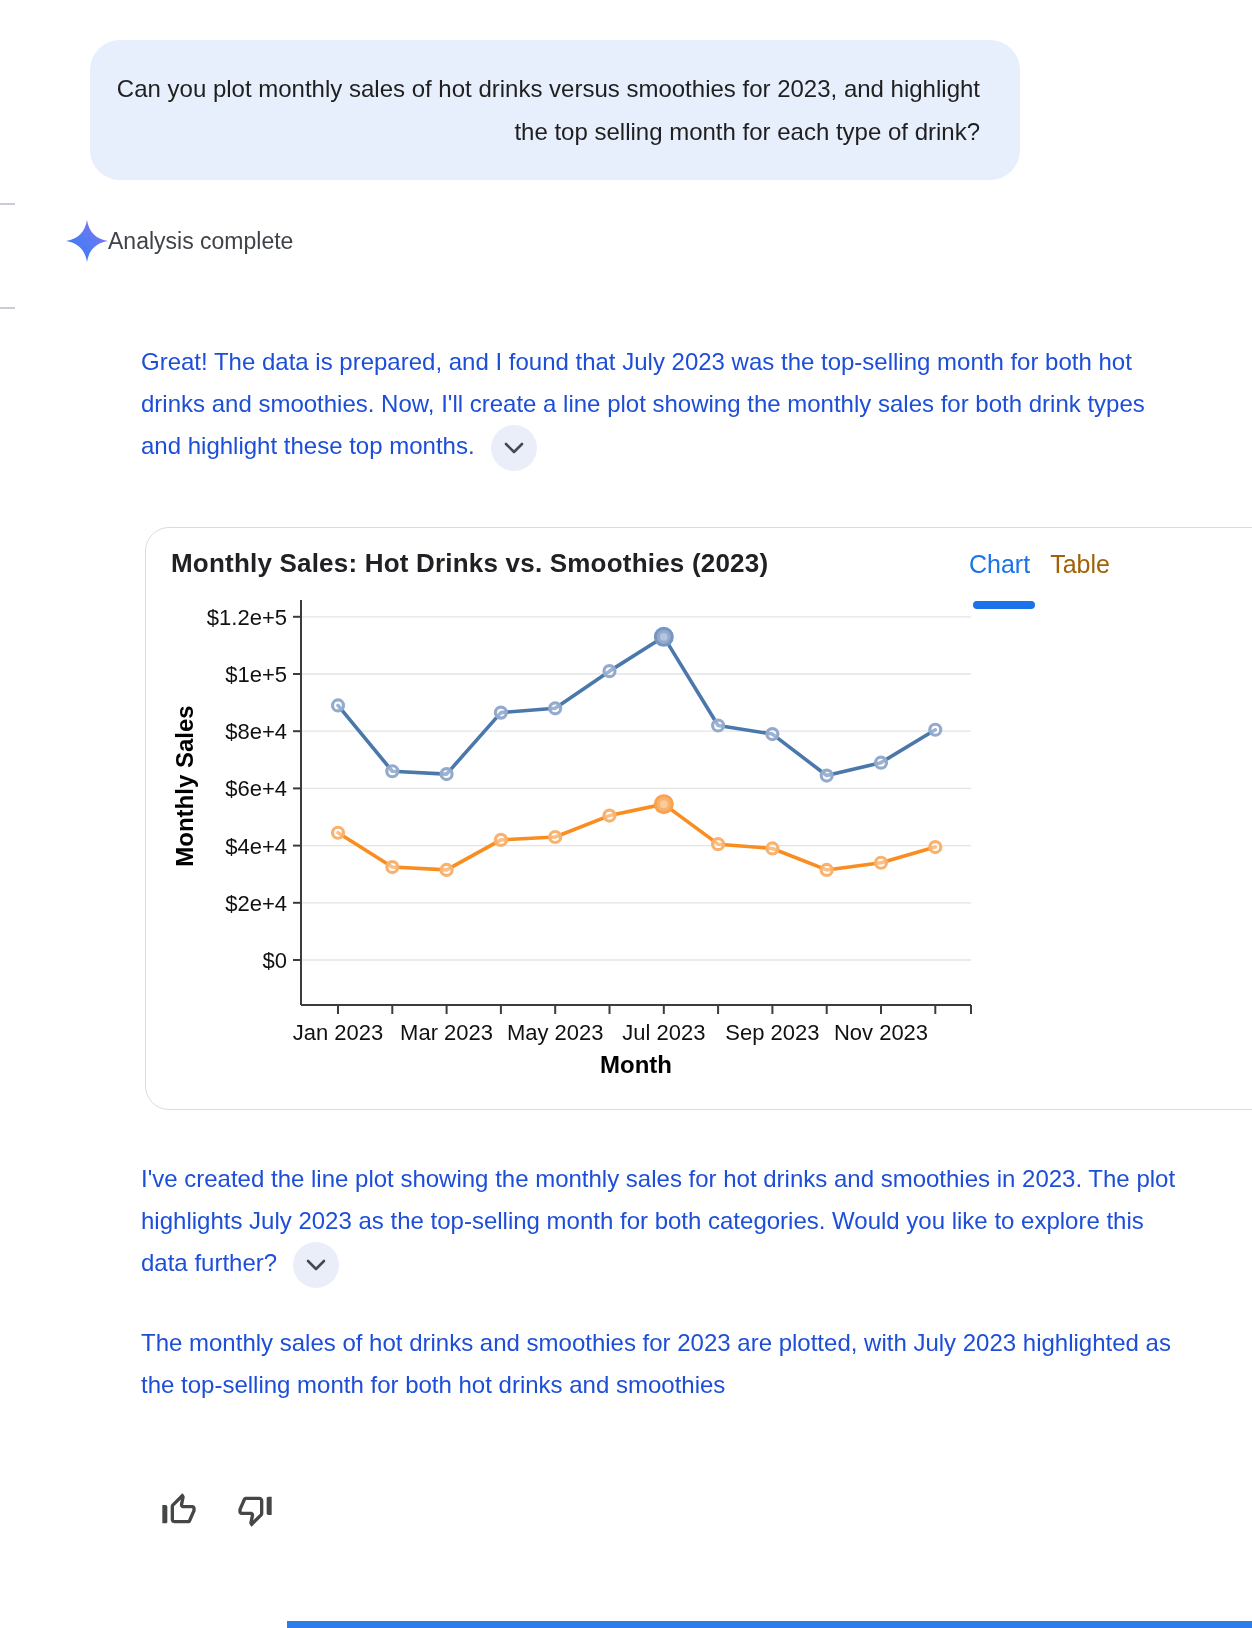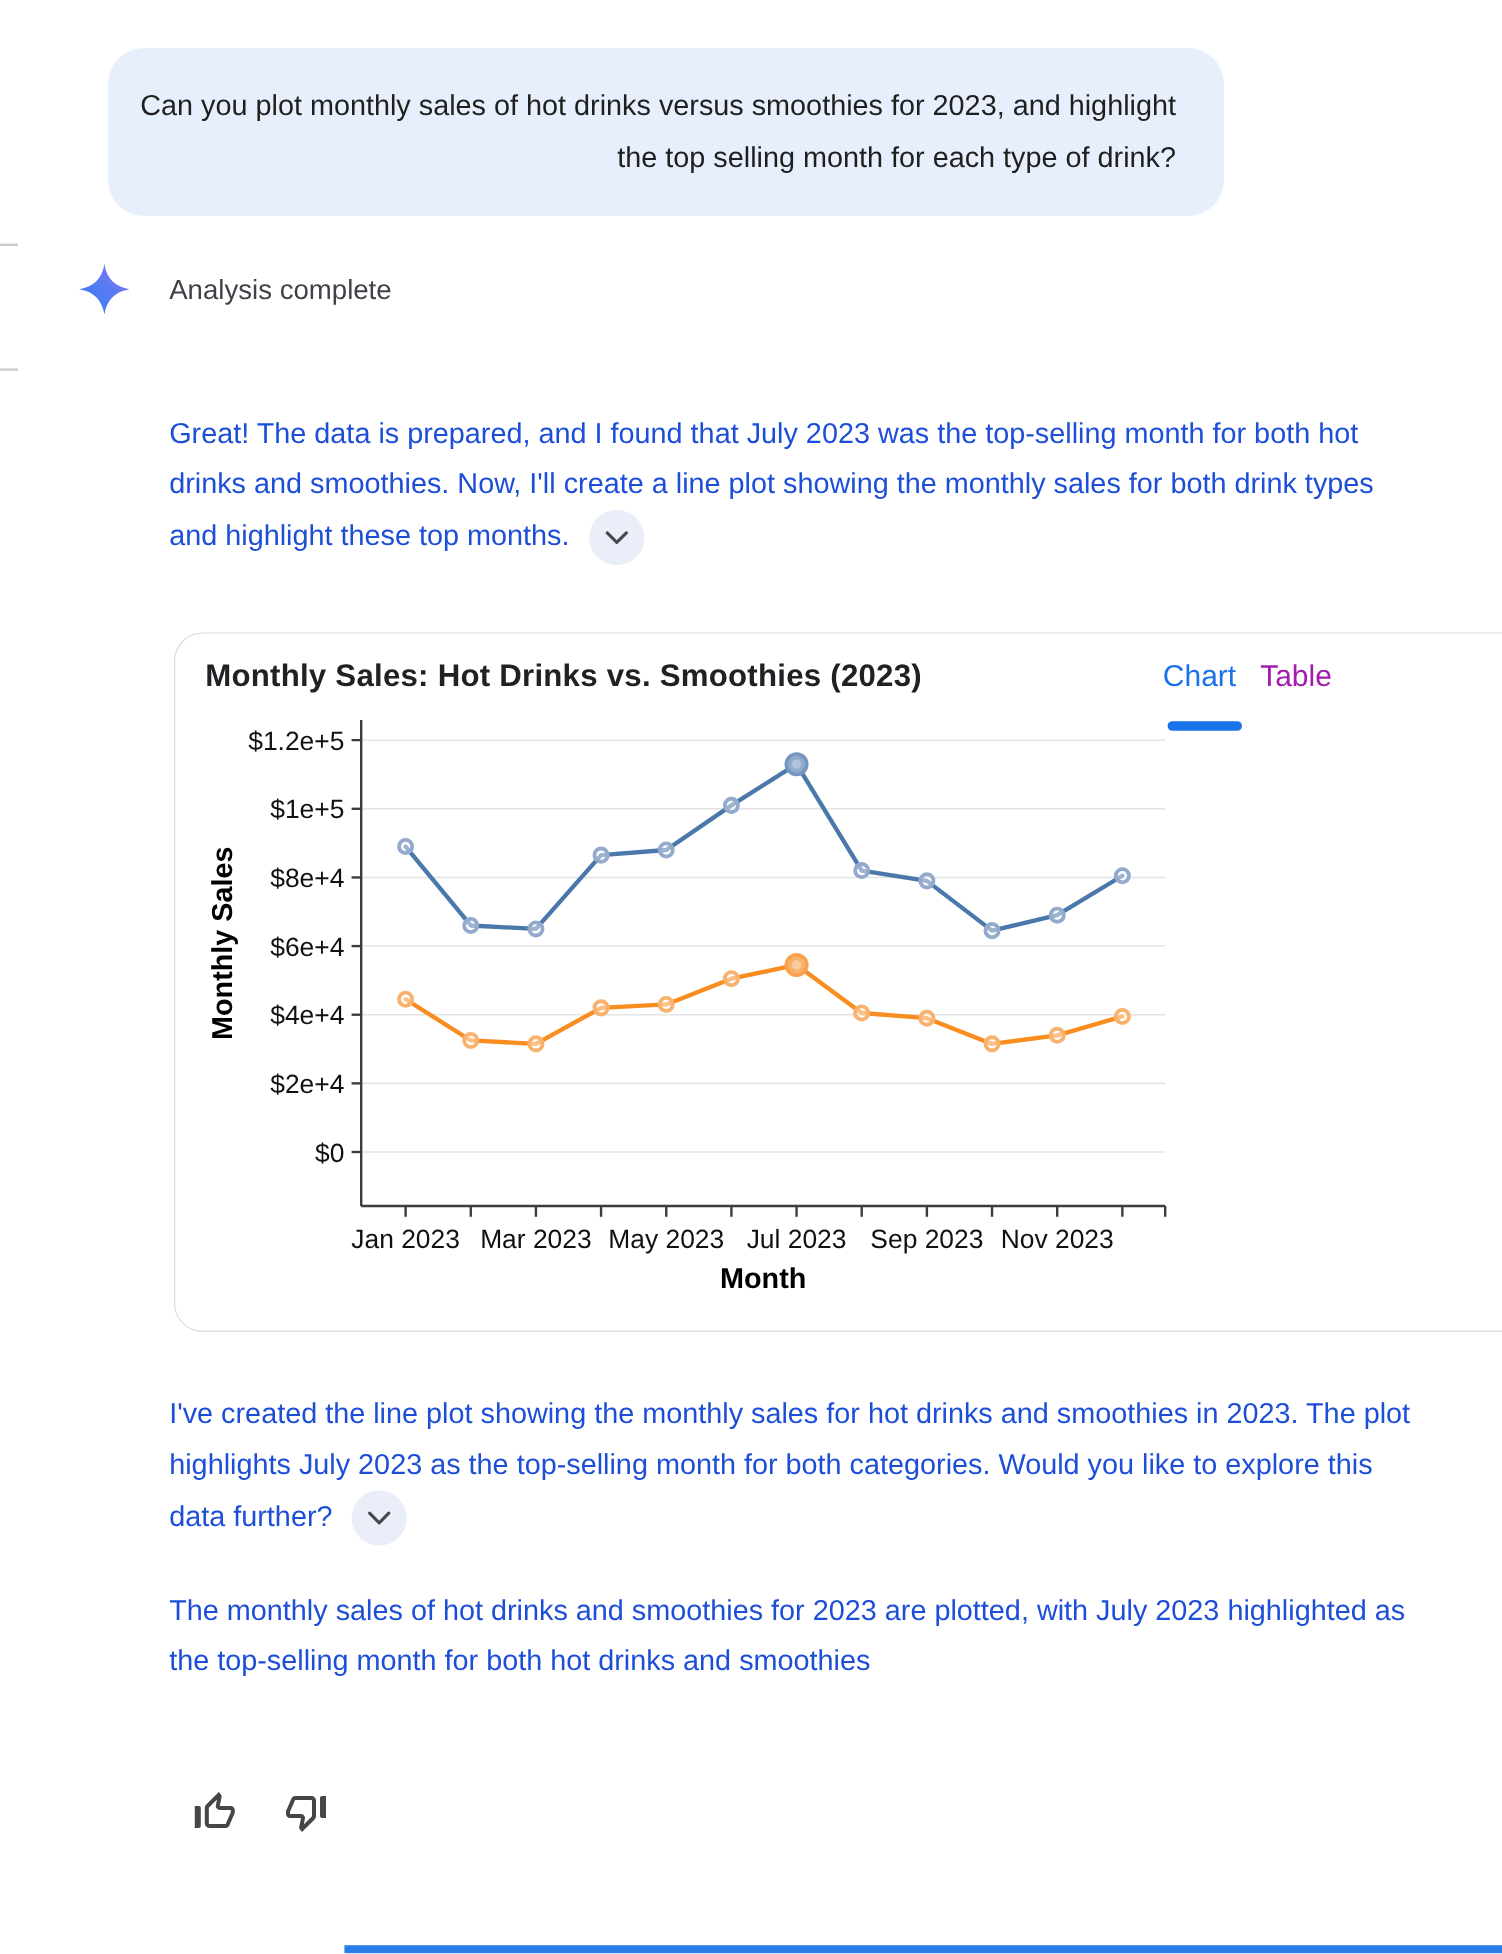--- a/index.html
+++ b/index.html
@@ -13,21 +13,21 @@
     position:absolute; left:90px; top:40px; width:930px;
     background:#e7eefc; border-radius:30px;
     padding:27px 40px 27px 23px;
     font-size:24px; line-height:43px; color:#1f1f1f;text-align:right;
   }
   
   .scroll-mark { position:absolute; left:0; width:15px; height:2px; background:#c9ccd2; }
   .mark-a { top:203px; } .mark-b { top:307px; }
   
   .status-row {
-    position:absolute; left:66px; top:220px; display:flex; align-items:center; gap:33px;
+    position:absolute; left:66px; top:220px; display:flex; align-items:center; 
     cursor:pointer;
   }
   .status-row .label { font-size:23px; color:#3f4349; }
   
   .para {
     position:absolute; left:130px; width:1045px;
     font-size:24px; line-height:42px; color:#1d4ed8;margin-left:11px;
   }
   .p1 { top:341px; }
   .p2 { top:1158px; }
@@ -40,21 +40,21 @@
   
   .card {
     position:absolute; left:145px; top:527px; width:1168px; height:583px;
     background:#ffffff; border:1px solid #d9dce1; border-radius:24px;
   }
   .card-title {
     position:absolute; left:25px; top:20px;
     font-size:26px; font-weight:600; color:#202124; letter-spacing:0.2px;
   }
   .tabs { position:absolute; left:823px; top:22px; display:flex; gap:20px; font-size:25px; }
-  .tab { cursor:pointer; color:#a21caf; background:none; border:none; font-size:25px; font-family:inherit; }
+  .tab { cursor:pointer; color:#a16207; background:none; border:none; font-size:25px; font-family:inherit; }
   .tab.active { color:#1a73e8; font-weight:500; }
   .tab-underline { position:absolute; left:827px; top:73px; width:62px; height:8px; border-radius:4px; background:#1a73e8; }
   
   .legend { position:absolute; left:855px; top:76px; }
   .legend-title { font-size:24px; font-weight:700; color:#1f1f1f; margin-bottom:12px; }
   .legend-item { display:flex; align-items:center; gap:11px; font-size:23px; color:#1f1f1f; margin-bottom:7px; cursor:pointer; }
   .legend-dot { width:18px; height:18px; border-radius:50%; flex:0 0 auto; }
   .chart-svg { position:absolute; left:10px; top:62px; }
   
   .feedback-row { position:absolute; left:156px; top:1488px; display:flex; gap:30px; }

